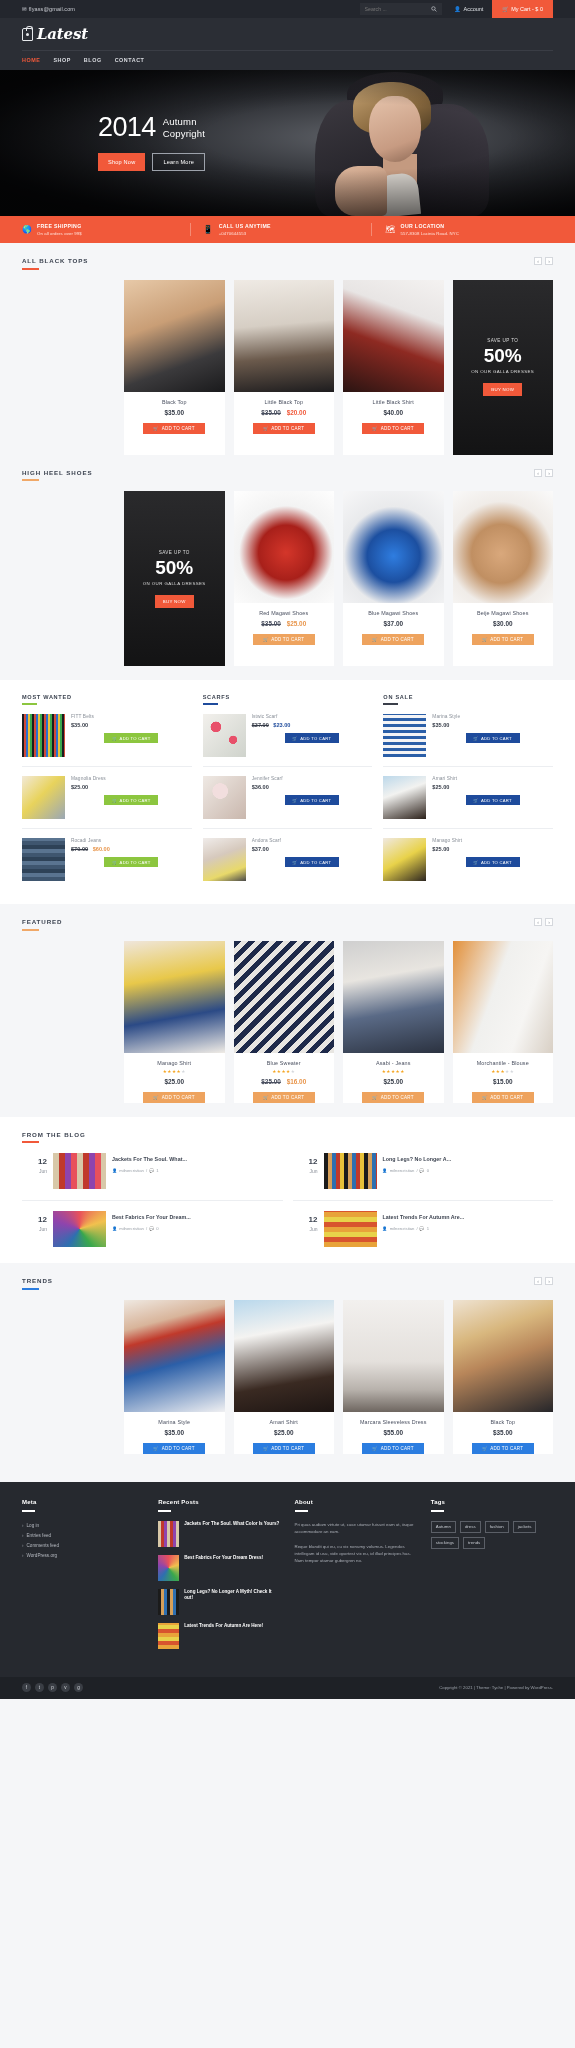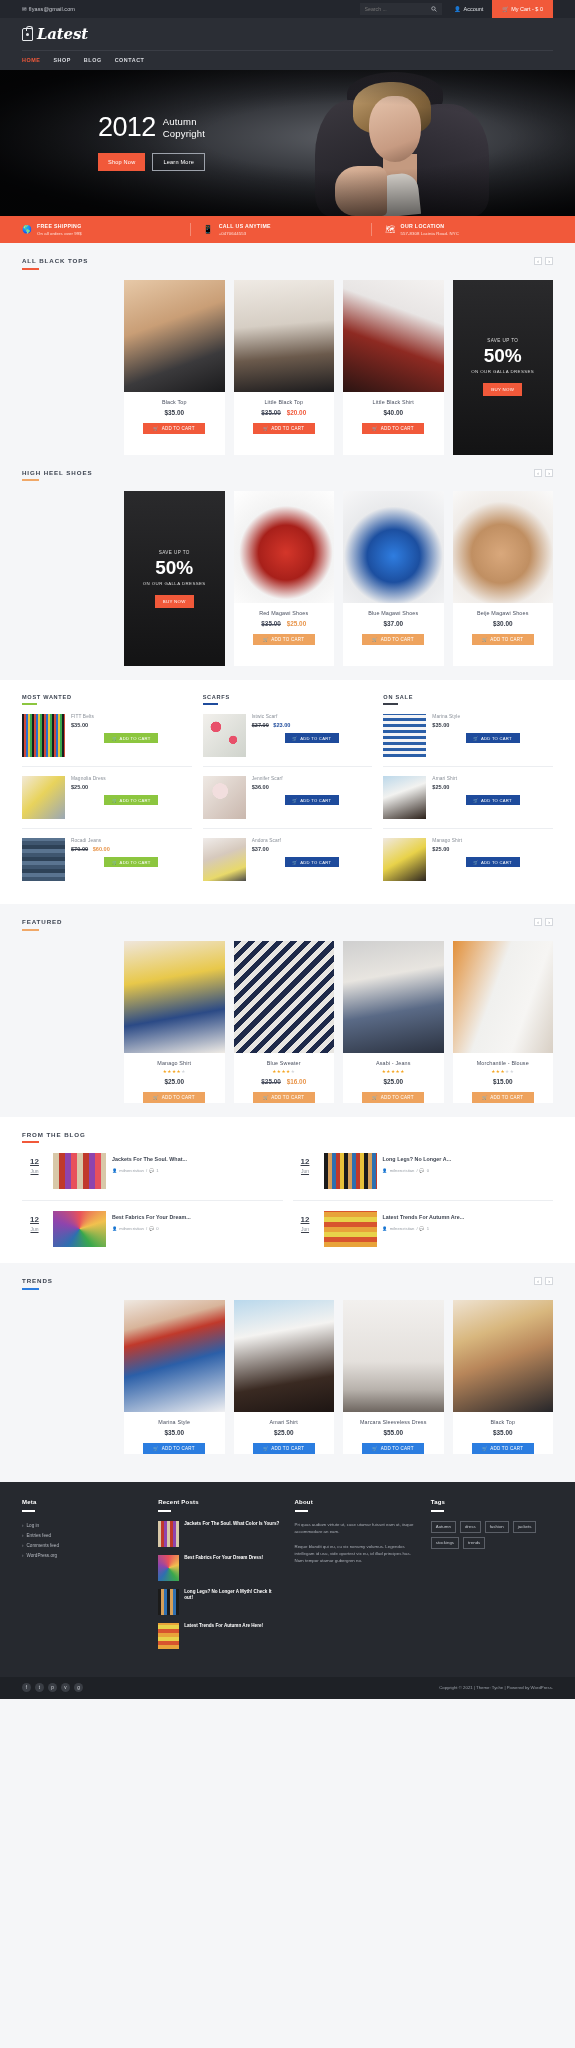--- a/index.html
+++ b/index.html
@@ -137,21 +137,21 @@
   
   .stars{color:#f5a623;font-size:4.6px;letter-spacing:.5px;margin-top:3px;}
   .stars .off{color:#d5d8dd;}
 
   
   .blogwrap{background:#fff;margin-top:14px;padding:14px 22px 16px;}
   .blog-grid{display:flex;flex-wrap:wrap;gap:10px;}
   .bpost{width:calc(50% - 5px);display:flex;gap:6px;align-items:stretch;
     border-bottom:1px solid #eceef1;padding-bottom:11px;}
   .bpost.last{border-bottom:none;padding-bottom:0;}
-  .bdate{width:25px;flex:0 0 25px;text-align:center;padding-top:5px;text-decoration:underline;}
+  .bdate{width:25px;flex:0 0 25px;text-align:right;padding-top:5px;}
   .bdate .d{font-size:8px;font-weight:bold;color:#3c4350;line-height:1;}
   .bdate .m{font-size:5px;color:#8a9099;margin-top:2px;}
   .bthumb{width:53px;height:36px;flex:0 0 53px;overflow:hidden;}
   .bbody{flex:1;min-width:0;padding-top:3px;}
   .bbody .bt{font-size:5.3px;font-weight:bold;color:#3c4350;line-height:1.35;letter-spacing:.05px;}
   .bbody .bm{font-size:4.2px;color:#9aa0a8;margin-top:5px;display:flex;align-items:center;gap:2px;}
 
   
   .footer{background:#26292f;margin-top:14px;padding:17px 22px 20px;display:flex;gap:14px;}
   .fcol{flex:1;min-width:0;}
@@ -228,21 +228,21 @@
       <div class="m-fur-r"></div>
       <div class="m-hair"></div>
       <div class="m-neck"></div>
       <div class="m-top"></div>
       <div class="m-face"></div>
       <div class="m-arm"></div>
     </div>
     <div class="vign"></div>
     <div class="hero-copy">
       <div class="line">
-        <div class="yr">2012</div>
+        <div class="yr">2014</div>
         <div class="sub">
           <div>Autumn</div>
           <div>Copyright</div>
         </div>
       </div>
       <div class="hero-btns">
         <button class="btn-shop">Shop Now</button>
         <button class="btn-learn">Learn More</button>
       </div>
     </div>

